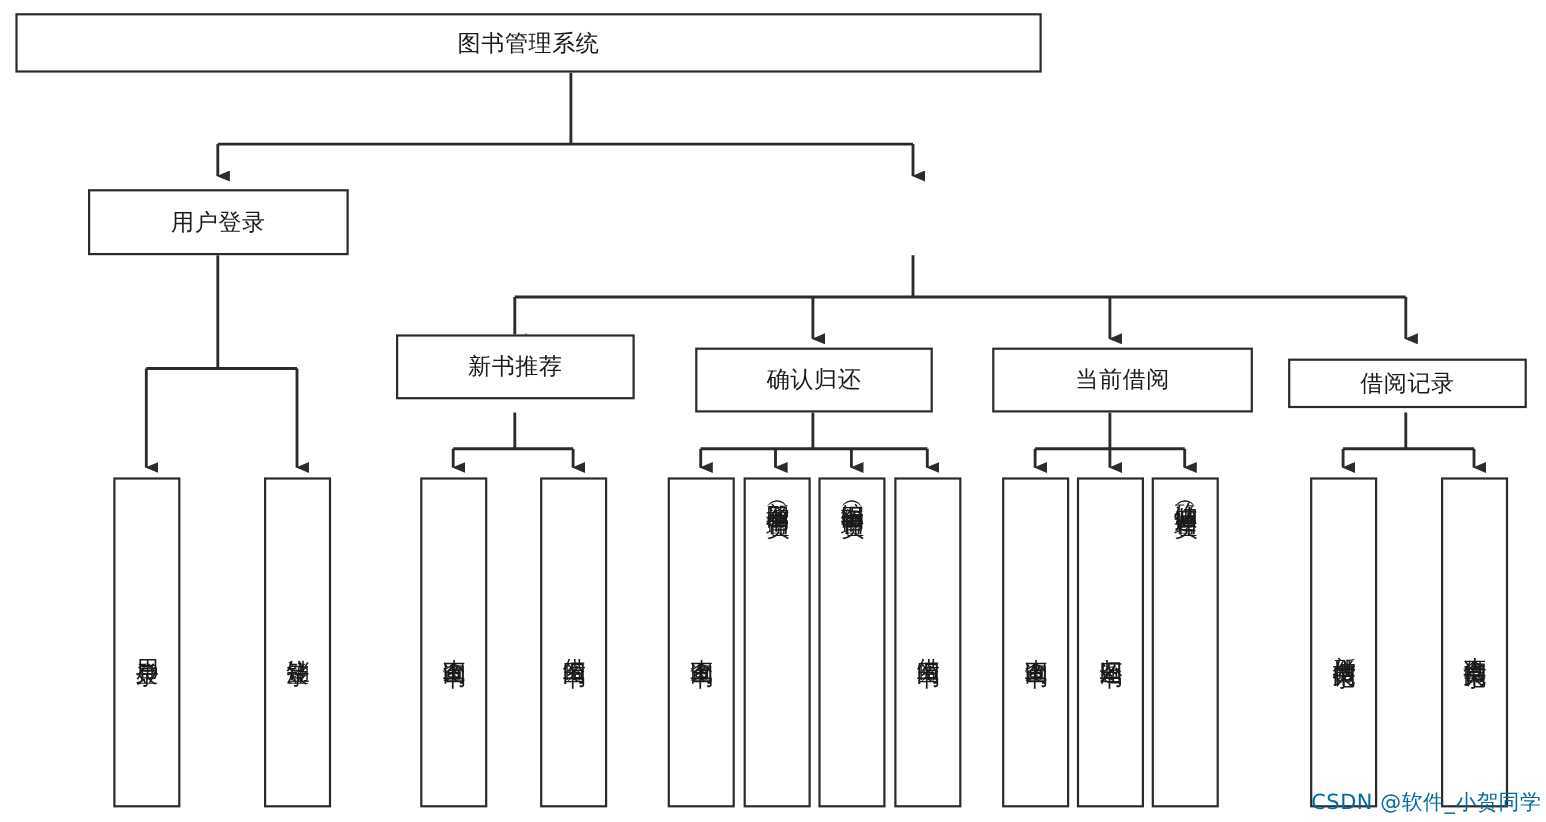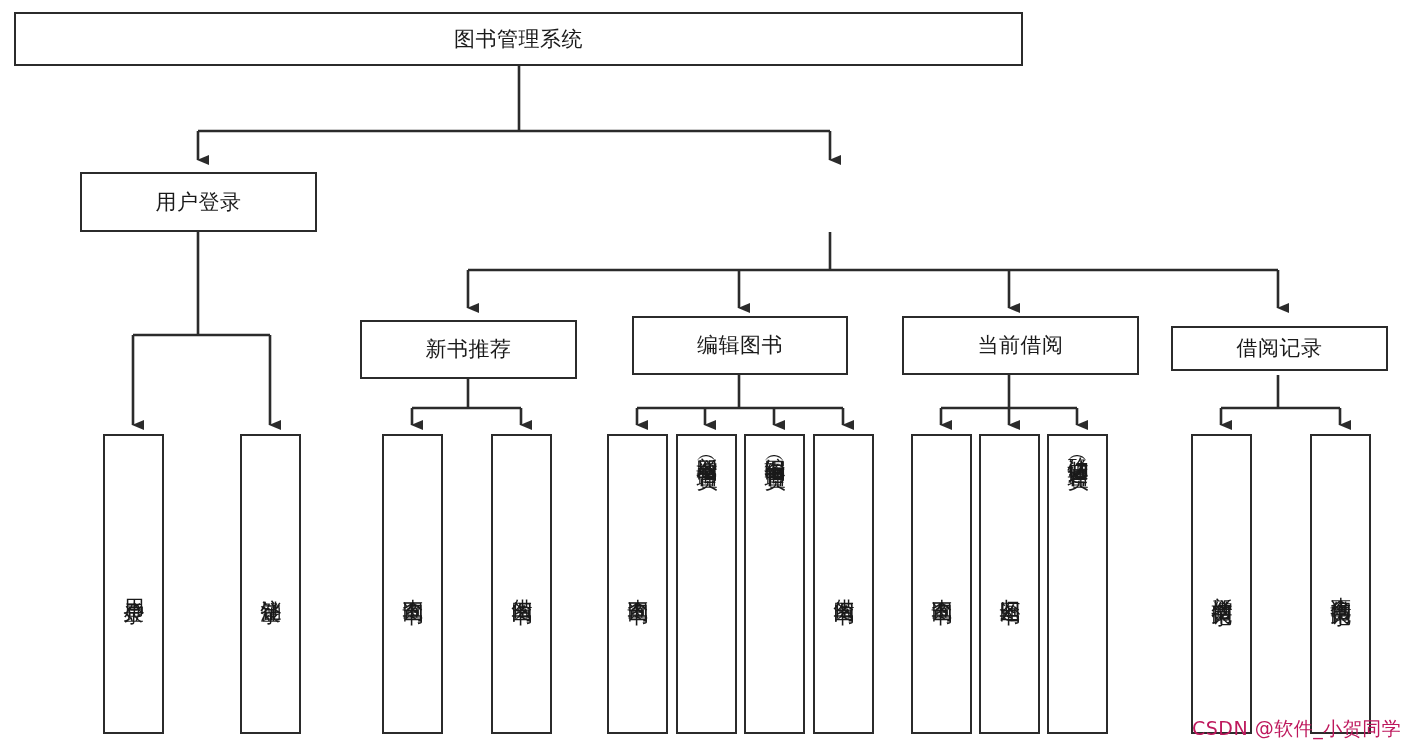--- a/index.html
+++ b/index.html
@@ -61,21 +61,21 @@
     line-height: 1.0;
     white-space: nowrap;
   }
   
   .node.vert.center-text {
     align-items: center;
   }
   .watermark {
     position: absolute;
     font-size: 19px;
-    color: #be185d;
+    color: #0369a1;
     white-space: nowrap;
     letter-spacing: 0.5px;
     pointer-events: none;
   }
 </style>
 </head>
 <body>
 
 <div id="diagram-root">
 
@@ -123,33 +123,33 @@
       <path d="M1009,408 L1009,425" marker-end="url(#arrow)"></path>
       <path d="M1077,408 L1077,425" marker-end="url(#arrow)"></path>
 
       <path d="M1278,375 L1278,408"></path>
       <path d="M1221,408 L1340,408"></path>
       <path d="M1221,408 L1221,425" marker-end="url(#arrow)"></path>
       <path d="M1340,408 L1340,425" marker-end="url(#arrow)"></path>
     </g>
   </svg>
 
-  <div class="node horiz" style="left:14px; top:12px; width:1009px; height:54px;">
+  <div class="node horiz" style="left:14px; top:12px; width:933px; height:54px;">
     <span class="node-label">图书管理系统</span>
   </div>
 
   <div class="node horiz" style="left:80px; top:172px; width:237px; height:60px;">
     <span class="node-label">用户登录</span>
   </div>
 
-  <div class="node horiz" style="left:360px; top:320px; width:217px; height:59px;">
+  <div class="node horiz" style="left:360px; top:304px; width:217px; height:59px;">
     <span class="node-label">新书推荐</span>
   </div>
   <div class="node horiz" style="left:632px; top:316px; width:216px; height:59px;">
-    <span class="node-label">编辑图书</span>
+    <span class="node-label">确认归还</span>
   </div>
   <div class="node horiz" style="left:902px; top:316px; width:237px; height:59px;">
     <span class="node-label">当前借阅</span>
   </div>
   <div class="node horiz" style="left:1171px; top:326px; width:217px; height:45px;">
     <span class="node-label">借阅记录</span>
   </div>
 
   <div class="node vert center-text" style="left:103px; top:434px; width:61px; height:300px;">
     <span class="node-label">用户登录</span>

